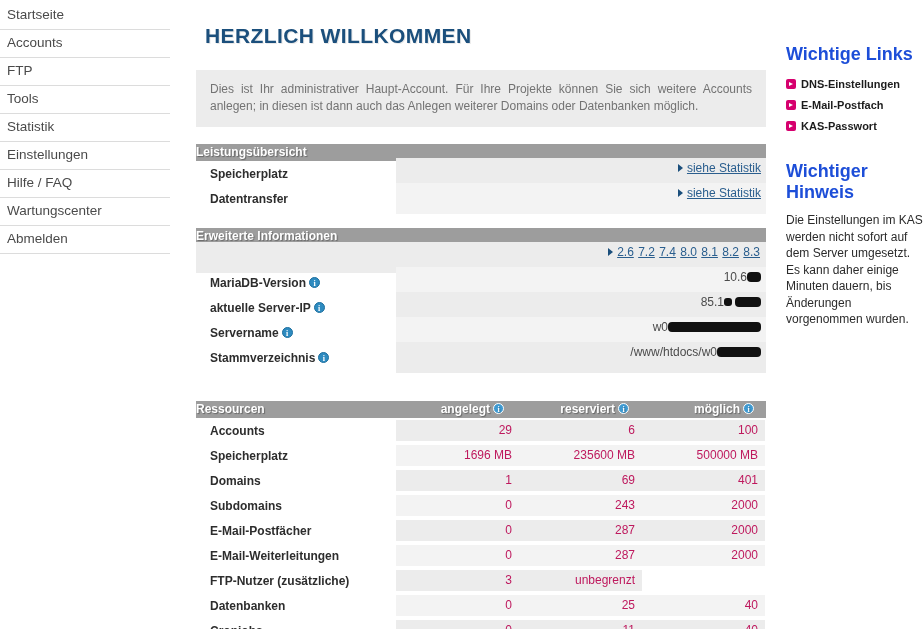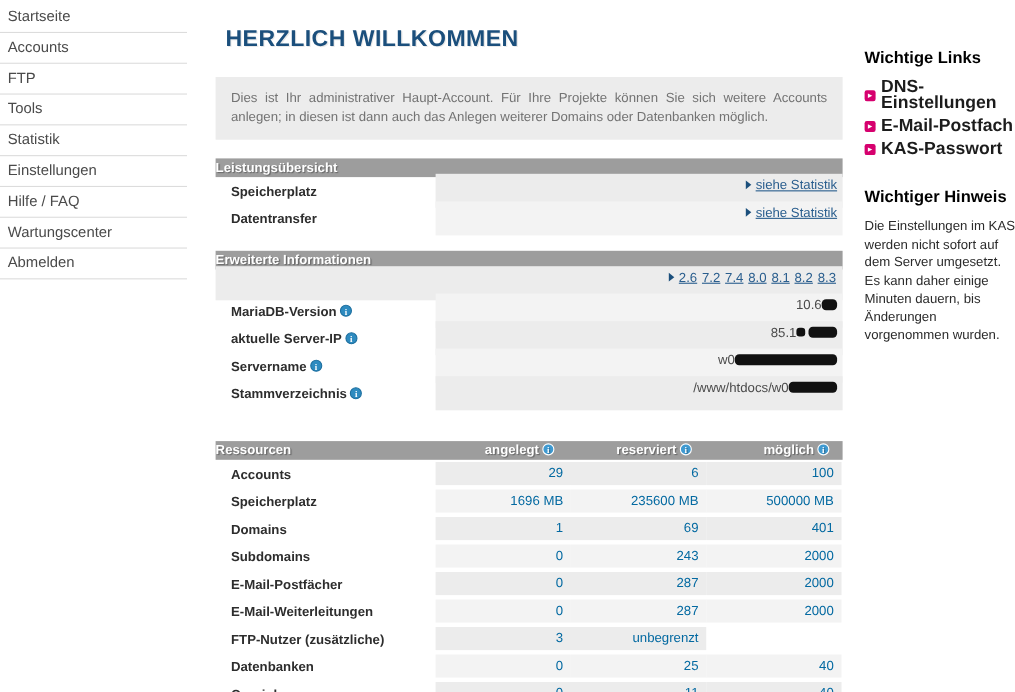--- a/index.html
+++ b/index.html
@@ -180,44 +180,44 @@
     box-sizing: border-box;
     white-space: nowrap;
   }
   .res-cell {
     width: 123px;
     flex: 0 0 auto;
     background: #ececec;
     height: 21px;
     line-height: 21px;
     font-size: 12px;
-    color: #0369a1;
+    color: #be185d;
     text-align: right;
     padding-right: 7px;
     box-sizing: border-box;
   }
   .res-row.alt .res-cell { background: #f3f3f3; }
 
   
   #right-col {
     position: absolute;
     left: 786px;
     top: 44px;
     width: 137px;
   }
   .right-head {
-    font-size: 15px;
-    font-weight: bold;
-    color: #000000;
+    font-size: 18px;
+    font-weight: bold;
+    color: #1d4ed8;
     margin-bottom: 12px;
   }
   .right-link {
     display: flex;
     align-items: center;
-    font-size: 16px;
+    font-size: 11px;
     font-weight: bold;
     color: #1c1c1c;
     margin-bottom: 7px;
     line-height: 14px;
   }
   .pink-box {
     flex: 0 0 auto;
     width: 10px; height: 10px;
     background: #d6006e;
     border-radius: 2px;

